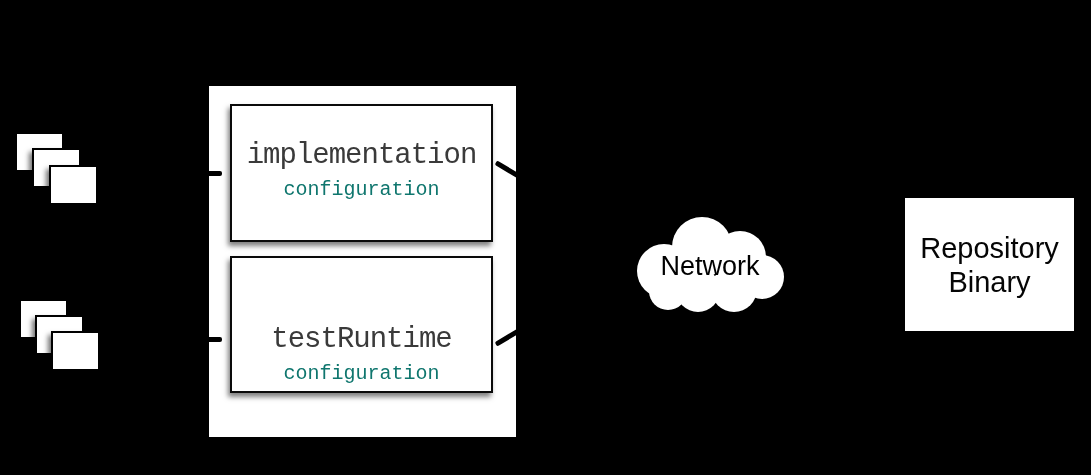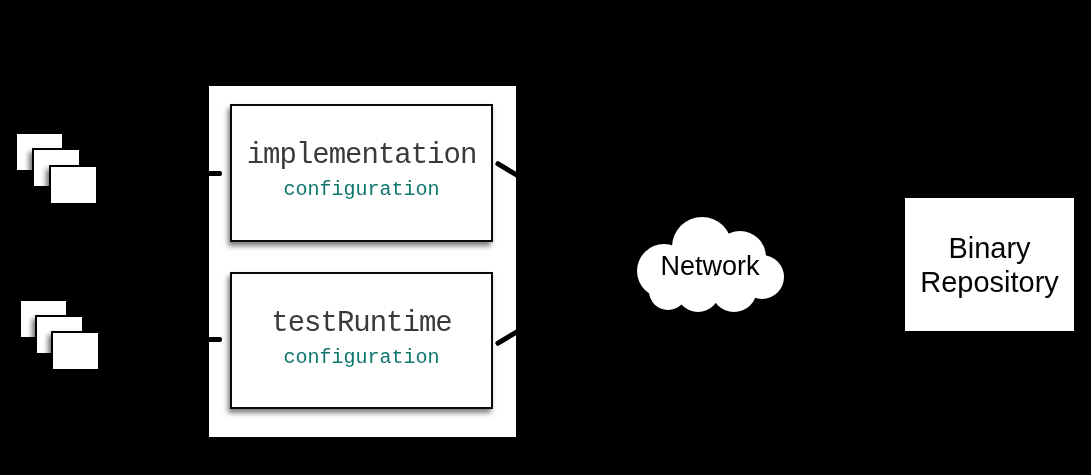--- a/index.html
+++ b/index.html
@@ -20,21 +20,21 @@
     box-shadow:-2px 3px 5px rgba(0,0,0,0.5);
   }
   
   .config-box{
     position:absolute;width:263px;height:138px;left:230px;
     background:#ffffff;border:2px solid #0a0a0a;box-sizing:border-box;
     box-shadow:-2px 4px 5px rgba(0,0,0,0.5);
     display:flex;flex-direction:column;align-items:center;justify-content:center;
   }
   .config-box.first{top:104px;}
-  .config-box.second{top:272px;height:137px;}
+  .config-box.second{top:256px;height:137px;justify-content:flex-end;}
   .code-line{
     font-family:"Liberation Mono", monospace;font-size:29px;line-height:34px;
     color:#3a3a3a;letter-spacing:-1px;white-space:nowrap;
   }
   .label-line{
     font-family:Liberation Mono, monospace;font-size:20px;line-height:34px;
     color:#0f766e;white-space:nowrap;
   }
   
   .stub{position:absolute;background:#000;height:5px;border-radius:2px;}
@@ -101,17 +101,17 @@
         <circle cx="128" cy="62" r="22"></circle>
         <circle cx="100" cy="74" r="23"></circle>
         <circle cx="64" cy="75" r="22"></circle>
         <circle cx="34" cy="76" r="19"></circle>
       </g>
     </svg>
     <div class="cloud-label">Network</div>
   </div>
 
   <div class="repo-box">
+    <span class="repo-line">Repository</span>
     <span class="repo-line">Binary</span>
-    <span class="repo-line">Repository</span>
   </div>
 
 </div>
 
 </body></html>

